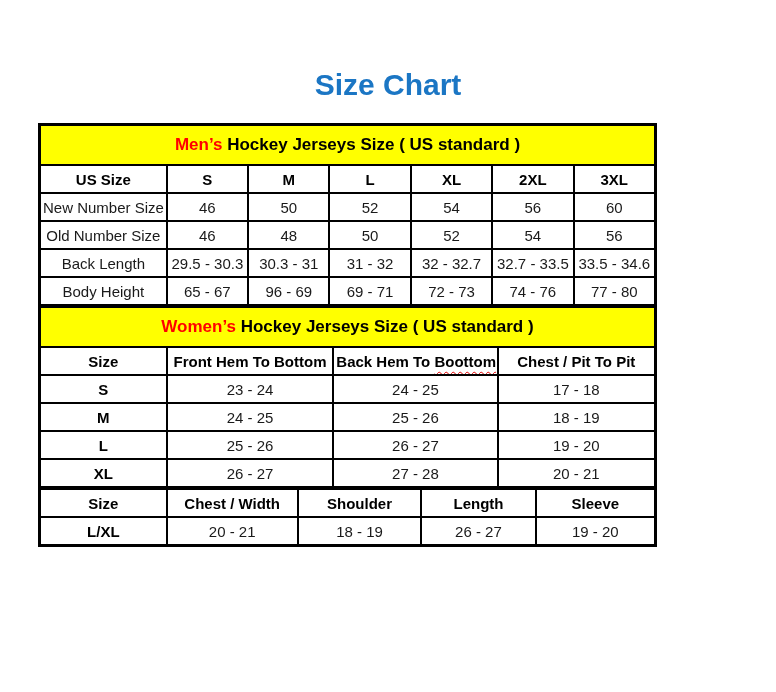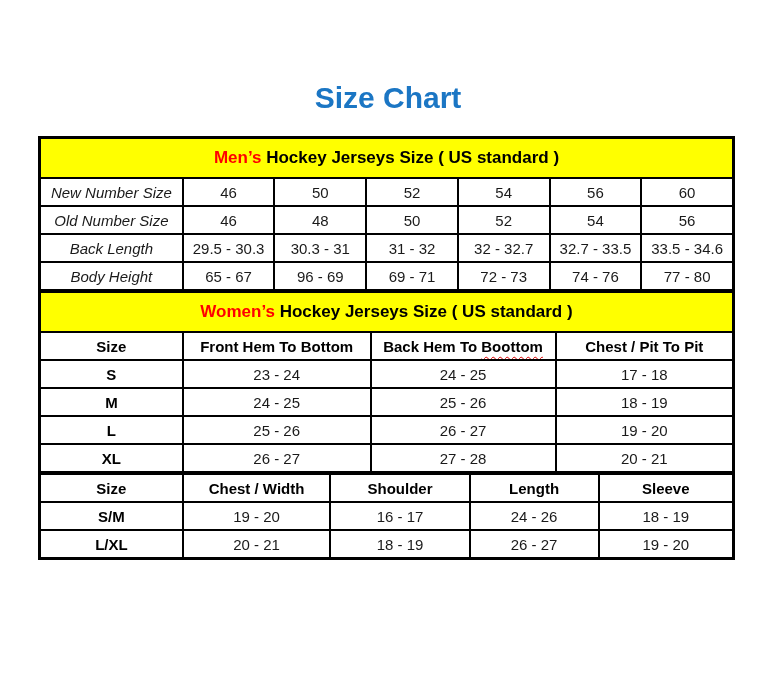--- a/index.html
+++ b/index.html
@@ -5,34 +5,34 @@
   html, body {
     margin: 0; padding: 0;
     width: 776px; height: 692px;
     background: #ffffff;
     overflow: hidden;
     font-family: "Liberation Sans", sans-serif;
   }
   .page { position: relative; width: 776px; height: 692px; }
 
   .page-title {
-    margin: 16px;
+    margin: 3px;
     padding-top: 64px;
     text-align: center;
     font-size: 30px;
     line-height: 36px;
     font-weight: bold;
     color: #1b76c4;
     letter-spacing: 0px;
   }
 
   .chart-wrap {
     box-sizing: border-box;
     margin: 20px 0 0 38px;
-    width: 697px;
+    width: 619px;
     border: 1px solid #000000;
     background: #ffffff;
   }
 
   table.size-table {
     width: 100%;
     border-collapse: collapse;
     table-layout: fixed;
   }
 
@@ -62,21 +62,21 @@
     color: #000000;
   }
 
   .size-table td {
     height: 24px;
     font-size: 15px;
     font-weight: normal;
   }
 
   td.rlabel-bold { font-weight: bold; color: #000000; }
-  td.rlabel { font-weight: normal; font-style: italic; }
+  td.rlabel { font-weight: normal; }
 
   .squiggle {
     text-decoration-line: underline;
     text-decoration-style: wavy;
     text-decoration-color: #e00000;
     text-decoration-thickness: 1px;
     text-underline-offset: 4px;
   }
 
   
@@ -100,20 +100,29 @@
   <div class="chart-wrap">
 
     <table class="size-table">
       <colgroup>
           <col class="c-label">
           <col class="c-men" span="6">
         </colgroup>
       <tbody>
         <tr class="band">
           <th colspan="7"><span class="accent">Men’s</span><span> Hockey Jerseys Size ( US standard )</span></th>
+        </tr>
+        <tr class="head">
+          <th>US Size</th>
+          <th>S</th>
+          <th>M</th>
+          <th>L</th>
+          <th>XL</th>
+          <th>2XL</th>
+          <th>3XL</th>
         </tr>
         <tr>
           <td class="rlabel">New Number Size</td>
           <td>46</td>
           <td>50</td>
           <td>52</td>
           <td>54</td>
           <td>56</td>
           <td>60</td>
         </tr>
@@ -201,27 +210,20 @@
         </colgroup>
       <tbody>
         <tr class="head">
           <th>Size</th>
           <th>Chest / Width</th>
           <th>Shoulder</th>
           <th>Length</th>
           <th>Sleeve</th>
         </tr>
         <tr>
-          <td class="rlabel-bold">S/M</td>
-          <td>19 - 20</td>
-          <td>16 - 17</td>
-          <td>24 - 26</td>
-          <td>18 - 19</td>
-        </tr>
-        <tr>
           <td class="rlabel-bold">L/XL</td>
           <td>20 - 21</td>
           <td>18 - 19</td>
           <td>26 - 27</td>
           <td>19 - 20</td>
         </tr>
       </tbody>
     </table>
 
   </div>

